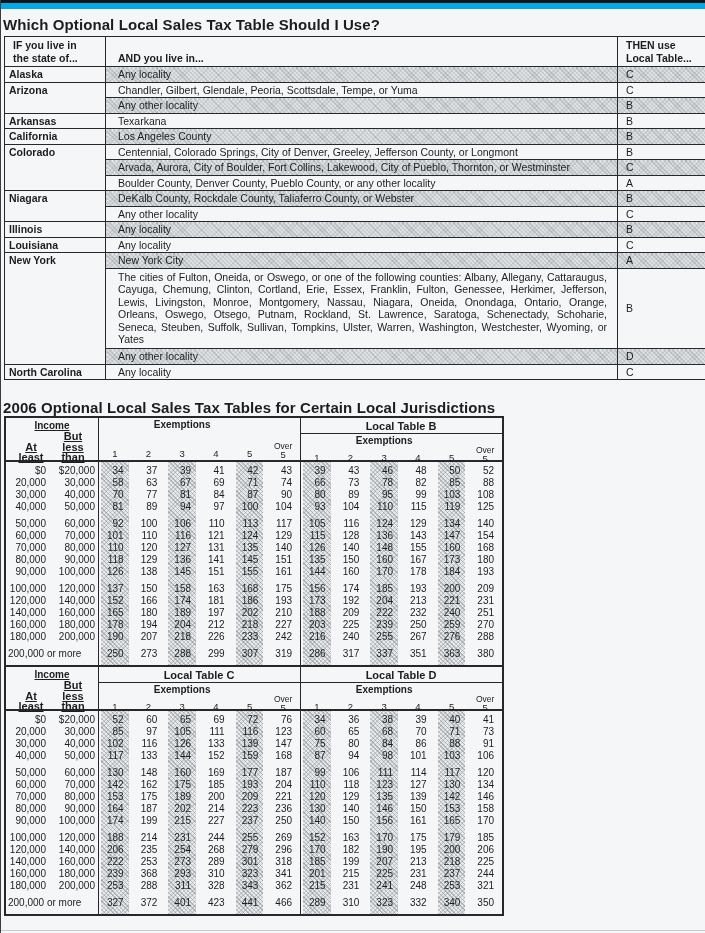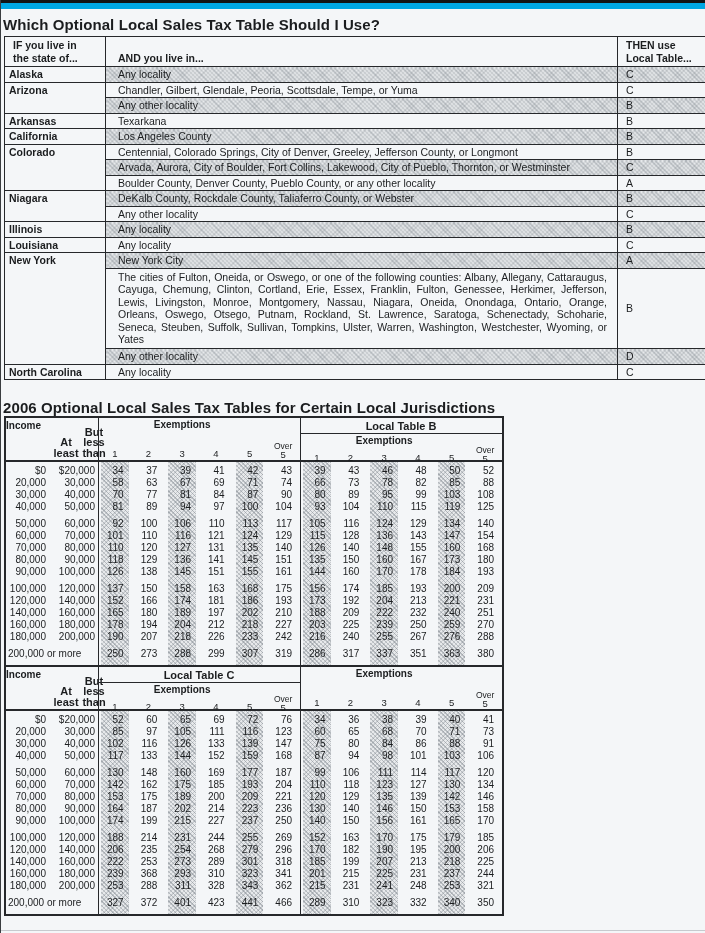--- a/index.html
+++ b/index.html
@@ -37,21 +37,21 @@
   .sel td.state{font-weight:bold;vertical-align:top;background:transparent;}
   .sel td.loc{padding-left:12px;padding-right:10px;}
   .sel td.loc.long{text-align:justify;padding-top:2px;padding-bottom:2px;line-height:12.6px;}
   .sel td.letter{padding-left:8px;}
 
   
   .ntable{position:relative;width:500px;margin-left:3px;border:2px solid #26282b;box-sizing:border-box;}
   .ntable + .ntable{margin-top:-2px;}
   .vline{position:absolute;top:0;bottom:0;width:1px;background:#26282b;z-index:2;}
   .nt-head{display:flex;border-bottom:2px solid #26282b;height:44px;box-sizing:border-box;}
-  .inc-head{width:92px;display:flex;flex-direction:row;box-sizing:border-box;}
+  .inc-head{width:92px;display:flex;flex-direction:column;box-sizing:border-box;text-decoration:underline;}
   .inc-title{text-align:center;font-weight:bold;font-size:10px;padding-top:2px;}
   .inc-cols{flex:1;display:flex;justify-content:space-between;align-items:flex-end;padding:0 10px 2px 12px;}
   .inc-c{font-weight:bold;font-size:11px;line-height:10.5px;text-align:center;}
   .inc-c.c1{width:26px;}
   .inc-c.c2{width:30px;}
   .sec-head{width:202px;display:flex;flex-direction:column;box-sizing:border-box;}
   .sec-title{font-weight:bold;font-size:11px;text-align:center;border-bottom:1px solid #26282b;padding:2px 0 1px;}
   .sec-ex{font-weight:bold;font-size:10px;text-align:center;width:83.33%;padding-top:1px;}
   .sec-nums{flex:1;display:flex;align-items:flex-end;padding-bottom:1px;}
   .numh{flex:1;text-align:center;font-size:9.5px;line-height:10px;}
@@ -536,20 +536,21 @@
               <div class="numh">3</div>
               <div class="numh">4</div>
               <div class="numh">5</div>
               <div class="numh over">
                 <div class="ow">Over</div>
                 <div>5</div>
               </div>
             </div>
           </div>
           <div class="sec-head">
+            <div class="sec-title">Local Table D</div>
             <div class="sec-ex">Exemptions</div>
             <div class="sec-nums">
               <div class="numh">1</div>
               <div class="numh">2</div>
               <div class="numh">3</div>
               <div class="numh">4</div>
               <div class="numh">5</div>
               <div class="numh over">
                 <div class="ow">Over</div>
                 <div>5</div>

